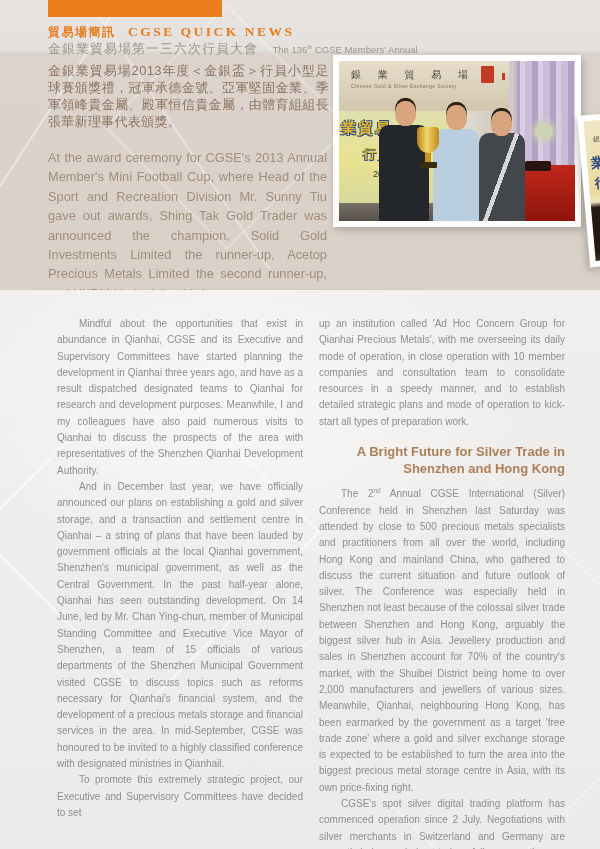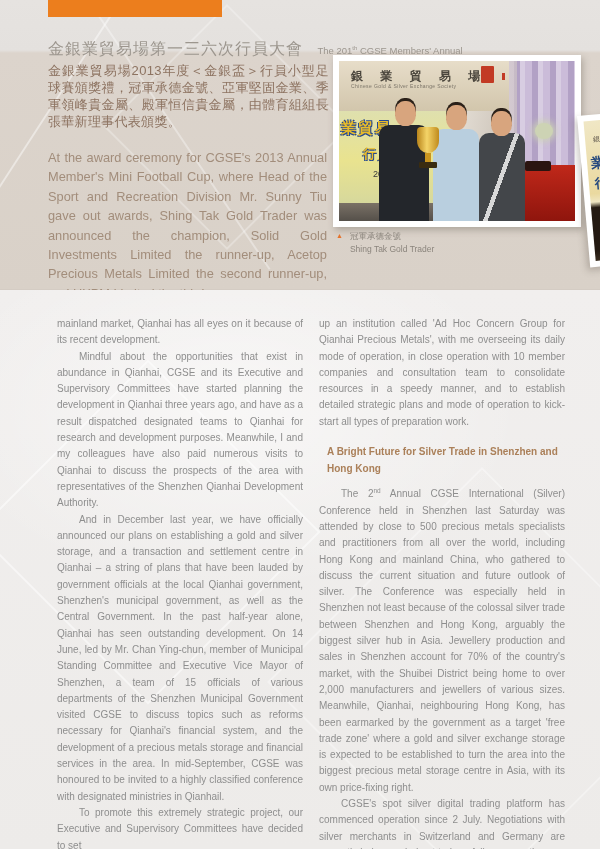--- a/index.html
+++ b/index.html
@@ -20,21 +20,21 @@
   .deco-line-a{left:42px;top:-40px;width:2px;height:320px;background:rgba(255,255,255,.45);transform:rotate(33deg);}
   .deco-line-b{left:168px;top:-60px;width:2px;height:360px;background:rgba(255,255,255,.35);transform:rotate(-34deg);}
   .deco-diamond-top{left:140px;top:40px;width:170px;height:170px;border:2px solid rgba(255,255,255,.28);transform:rotate(45deg);}
 
   .orange-bar{position:absolute;left:48px;top:0;width:174px;height:17px;background:#ec7e1d;}
 
   .hdr-line1{position:absolute;left:48px;top:22px;white-space:nowrap;}
   .hdr-kicker-zh{font-size:12px;font-weight:bold;letter-spacing:1.5px;color:#e87c1e;}
   .hdr-kicker-en{font-family:"Liberation Serif",serif;font-size:13.5px;font-weight:bold;letter-spacing:2.5px;color:#e87c1e;margin-left:8px;}
   .hdr-line2{position:absolute;left:48px;top:39px;white-space:nowrap;color:#9c968e;}
-  .hdr-sub-zh{font-size:16px;letter-spacing:1px;}
+  .hdr-sub-zh{font-size:13px;letter-spacing:1px;}
   .hdr-sub-en{font-size:9.5px;margin-left:10px;}
   .hdr-sub-en sup{font-size:6px;}
 
   .intro-zh{
     position:absolute;left:48px;top:62px;width:281px;
     font-size:13px;line-height:17px;letter-spacing:.3px;
     color:#8d7361;text-align:justify;
   }
   .intro-en{
     position:absolute;left:48px;top:148px;width:279px;
@@ -42,21 +42,21 @@
     color:#a28d7b;text-align:justify;
   }
 
   
   .photo-frame{
     position:absolute;left:333px;top:55px;width:236px;height:160px;
     background:#fff;padding:6px;box-shadow:2px 3px 7px rgba(90,80,70,.35);
   }
   .photo{position:relative;width:236px;height:160px;overflow:hidden;background:linear-gradient(180deg,#cfc5b5 0%,#a79c8d 70%,#6e655c 100%);}
   .ph-banner{position:absolute;left:0;top:0;width:170px;height:50px;background:linear-gradient(180deg,#e7ddc9,#d2c6ac);}
-  .ph-banner-zh{position:absolute;left:12px;top:7px;font-size:12px;font-weight:bold;letter-spacing:7px;color:#4a453c;white-space:nowrap;}
+  .ph-banner-zh{position:absolute;left:12px;top:7px;font-size:10px;font-weight:normal;letter-spacing:7px;color:#4a453c;white-space:nowrap;}
   .ph-banner-en{position:absolute;left:12px;top:22px;font-size:5px;letter-spacing:.4px;color:#7b7468;white-space:nowrap;}
   .ph-seal{position:absolute;left:142px;top:5px;width:13px;height:17px;background:#c23a24;border-radius:1px;box-shadow:16px 2px 0 -5px #c23a24;}
   .ph-poster{position:absolute;left:0;top:50px;width:112px;height:110px;background:linear-gradient(180deg,#dfe0ae 0%,#e9e38f 45%,#cfd4a2 100%);}
   .ph-poster-zh1{position:absolute;left:2px;top:8px;font-size:15px;font-weight:bold;color:#e8bb2a;text-shadow:1px 1px 0 #27498f,-1px 1px 0 #27498f,1px -1px 0 #27498f;letter-spacing:2px;white-space:nowrap;}
   .ph-poster-zh2{position:absolute;left:24px;top:34px;font-size:13px;font-weight:bold;color:#e8bb2a;text-shadow:1px 1px 0 #27498f,-1px 1px 0 #27498f;letter-spacing:2px;}
   .ph-poster-year{position:absolute;left:34px;top:58px;font-size:9px;font-weight:normal;color:#3a3a3a;}
   .ph-sheer{position:absolute;left:112px;top:0;width:66px;height:160px;background:linear-gradient(90deg,rgba(235,230,222,.9),rgba(214,206,198,.55));}
   .ph-curtain{position:absolute;left:168px;top:0;width:68px;height:160px;
     background:repeating-linear-gradient(90deg,#cbbcd9 0 7px,#b2a1c5 7px 13px,#d8cde2 13px 18px);}
   .ph-plant{position:absolute;left:196px;top:62px;width:18px;height:16px;border-radius:50%;background:#cdd3b4;box-shadow:0 0 6px 3px rgba(205,211,180,.8);}
@@ -104,40 +104,44 @@
   .deco-cube-1{left:26px;top:120px;width:240px;height:240px;border:2px solid rgba(255,255,255,.5);transform:rotate(45deg);}
   .deco-cube-2{left:330px;top:240px;width:300px;height:300px;border:2px solid rgba(255,255,255,.35);transform:rotate(45deg);}
 
   .columns{position:absolute;left:57px;top:26px;width:508px;display:flex;}
   .col{width:246px;font-size:10px;line-height:16.3px;color:#8e8e8e;text-align:justify;}
   .col-left{margin-right:16px;}
   .col p{margin:0;text-indent:2.2em;}
   .col p.noindent{text-indent:0;}
   .col sup{font-size:6.5px;}
   .article-heading{
-    margin:13px 0 6px 8px;font-size:10px;line-height:17px;font-weight:bold;color:#ab8059;text-align:left;
+    margin:13px 0 6px 8px;font-size:13px;line-height:17px;font-weight:bold;color:#ab8059;text-align:right;
   }
 
   .footer{position:absolute;left:0;top:816px;width:600px;font-size:9.5px;color:#8c8c8c;}
 </style>
 </head>
 <body>
 
 <div class="page">
 
   <div class="section-top">
     <div class="deco deco-line-a"></div>
     <div class="deco deco-line-b"></div>
     <div class="deco deco-diamond-top"></div>
 
     <div class="orange-bar"></div>
 
+    <div class="hdr-line1">
+      <span class="hdr-kicker-zh">貿易場簡訊</span>
+      <span class="hdr-kicker-en">CGSE QUICK NEWS</span>
+    </div>
     <div class="hdr-line2">
       <span class="hdr-sub-zh">金銀業貿易場第一三六次行員大會</span>
-      <span class="hdr-sub-en"><span>The 201</span><sup>th</sup><span> CGSE Members' Annual</span></span>
+      <span class="hdr-sub-en"><span>The 136</span><sup>th</sup><span> CGSE Members' Annual</span></span>
     </div>
 
     <div class="intro-zh">金銀業貿易場2013年度＜金銀盃＞行員小型足球賽頒獎禮，冠軍承德金號、亞軍堅固金業、季軍領峰貴金屬、殿軍恒信貴金屬，由體育組組長張華新理事代表頒獎。</div>
     <div class="intro-en">At the award ceremony for CGSE's 2013 Annual Member's Mini Football Cup, where Head of the Sport and Recreation Division Mr. Sunny Tiu gave out awards, Shing Tak Gold Trader was announced the champion, Solid Gold Investments Limited the runner-up, Acetop Precious Metals Limited the second runner-up, and HXPM Limited the third runner-up.</div>
 
     <div class="photo-frame">
       <div class="photo">
         <div class="ph-curtain"></div>
         <div class="ph-sheer"></div>
         <div class="ph-banner">
@@ -159,44 +163,36 @@
         <div class="person p-right"></div>
         <div class="head h-left"></div>
         <div class="head h-mid"></div>
         <div class="head h-right"></div>
         <div class="trophy-cup"></div>
         <div class="trophy-stem"></div>
         <div class="trophy-base"></div>
       </div>
     </div>
 
-    <div class="photo-caption">
-      <span class="cap-triangle">▲</span>
-      <span class="cap-text">
-        <span>冠軍承德金號</span><br>
-        <span>Shing Tak Gold Trader</span>
-      </span>
-    </div>
 
     <div class="photo2">
       <div class="photo2-content">
         <div class="p2-sm">銀</div>
         <div class="p2-lg1">業貿</div>
         <div class="p2-lg2">行</div>
       </div>
     </div>
   </div>
 
   <div class="section-bottom">
     <div class="deco deco-cube-1"></div>
     <div class="deco deco-cube-2"></div>
 
     <div class="columns">
       <div class="col col-left">
-        <p class="noindent">mainland market, Qianhai has all eyes on it because of its recent development.</p>
         <p>Mindful about the opportunities that exist in abundance in Qianhai, CGSE and its Executive and Supervisory Committees have started planning the development in Qianhai three years ago, and have as a result dispatched designated teams to Qianhai for research and development purposes. Meanwhile, I and my colleagues have also paid numerous visits to Qianhai to discuss the prospects of the area with representatives of the Shenzhen Qianhai Development Authority.</p>
         <p>And in December last year, we have officially announced our plans on establishing a gold and silver storage, and a transaction and settlement centre in Qianhai – a string of plans that have been lauded by government officials at the local Qianhai government, Shenzhen's municipal government, as well as the Central Government. In the past half-year alone, Qianhai has seen outstanding development. On 14 June, led by Mr. Chan Ying-chun, member of Municipal Standing Committee and Executive Vice Mayor of Shenzhen, a team of 15 officials of various departments of the Shenzhen Municipal Government visited CGSE to discuss topics such as reforms necessary for Qianhai's financial system, and the development of a precious metals storage and financial services in the area. In mid-September, CGSE was honoured to be invited to a highly classified conference with designated ministries in Qianhail.</p>
         <p>To promote this extremely strategic project, our Executive and Supervisory Committees have decided to set</p>
       </div>
       <div class="col col-right">
         <p class="noindent">up an institution called 'Ad Hoc Concern Group for Qianhai Precious Metals', with me overseeing its daily mode of operation, in close operation with 10 member companies and consultation team to consolidate resources in a speedy manner, and to establish detailed strategic plans and mode of operation to kick-start all types of preparation work.</p>
         <h2 class="article-heading">A Bright Future for Silver Trade in Shenzhen and Hong Kong</h2>
         <p><span>The 2</span><sup>nd</sup><span> Annual CGSE International (Silver) Conference held in Shenzhen last Saturday was attended by close to 500 precious metals specialists and practitioners from all over the world, including Hong Kong and mainland China, who gathered to discuss the current situation and future outlook of silver. The Conference was especially held in Shenzhen not least because of the colossal silver trade between Shenzhen and Hong Kong, arguably the biggest silver hub in Asia. Jewellery production and sales in Shenzhen account for 70% of the country's market, with the Shuibei District being home to over 2,000 manufacturers and jewellers of various sizes. Meanwhile, Qianhai, neighbouring Hong Kong, has been earmarked by the government as a target 'free trade zone' where a gold and silver exchange storage is expected to be established to turn the area into the biggest precious metal storage centre in Asia, with its own price-fixing right.</span></p>
         <p>CGSE's spot silver digital trading platform has commenced operation since 2 July. Negotiations with silver merchants in Switzerland and Germany are currently being carried out to hopefully engage them as our platform's</p>
       </div>

